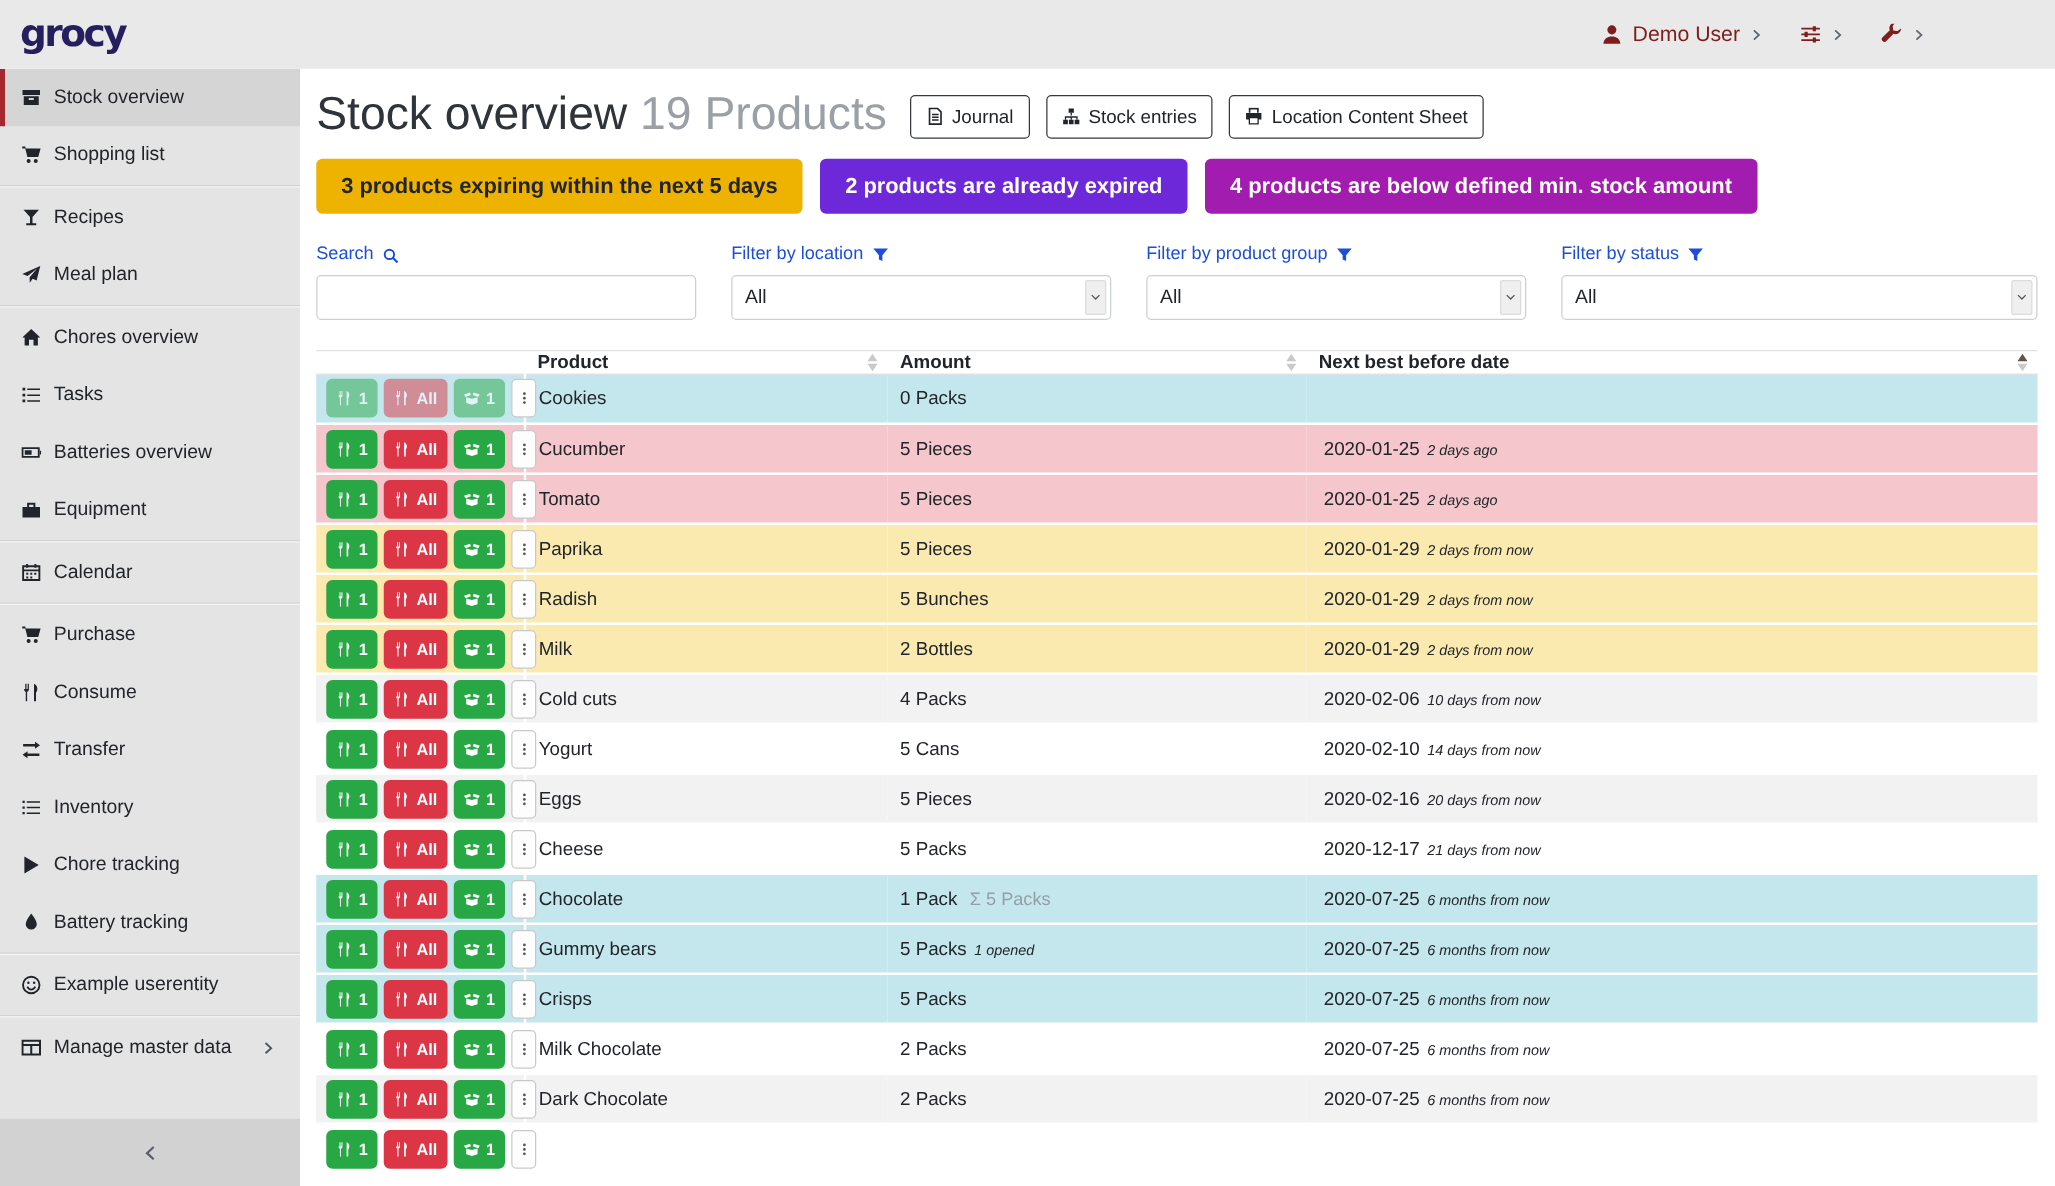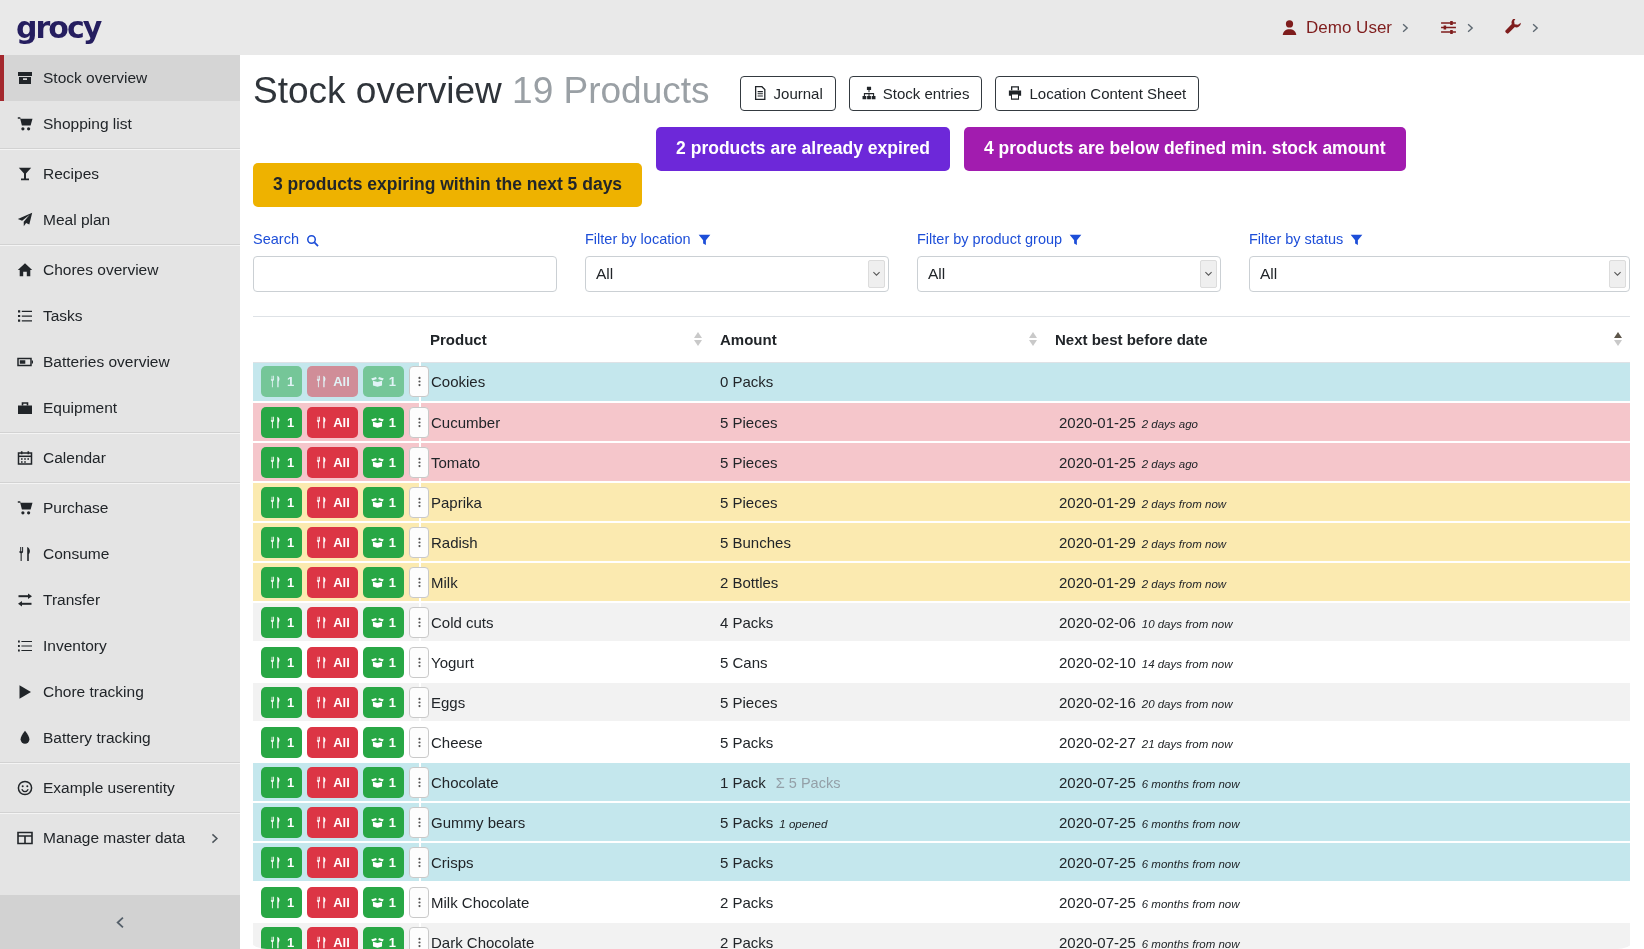--- a/index.html
+++ b/index.html
@@ -48,34 +48,34 @@
   .collapse-band svg { width:13px; height:13px; color:#55606a; }
 
   
   .main {
     position:absolute; left:240px; top:55px; right:0; bottom:0;
     background:#fff; padding:14px 14px 0 13px; overflow:hidden;border-radius:27px;
   }
   .title-row { display:flex; align-items:center; gap:14px; margin:2px 0 0; }
   h1 { margin:0; font-size:37px; font-weight:500; color:#2f343a; line-height:1.1; }
   h1 .subtitle { color:#9aa0a5; font-weight:400; }
-  .hbuttons { display:flex; gap:13px; margin-left:16px; margin-top:4px;justify-content:flex-end; }
+  .hbuttons { display:flex; gap:13px; margin-left:4px; margin-top:4px;justify-content:flex-end; }
   .hbtn {
     display:inline-flex; align-items:center; gap:7px; height:35px; padding:0 12px;
     border:1px solid #343a40; border-radius:4px; background:#fff; font-size:15px;
     color:#212529; cursor:pointer; white-space:nowrap;
   }
   .hbtn svg { width:14px; height:14px; }
 
   .alerts { display:flex; gap:14px; margin-top:15px; }
   .alert {
     height:44px; display:flex; align-items:center; padding:0 20px; border-radius:5px;
     font-size:17.5px; font-weight:700; color:#fff; cursor:pointer; white-space:nowrap;
   }
-  .alert.warning { color:#212529;margin-top:36px; }
+  .alert.warning { color:#212529; }
 
   .filters { display:grid; grid-template-columns:304px 304px 304px 1fr; gap:28px; margin-top:24px; }
   .flabel { display:flex; align-items:flex-end; gap:7px; font-size:14.5px; color:#1d4ed8; margin-bottom:9px; }
   .flabel svg { width:13px; height:13px; }
   .finput {
     height:36px; width:100%; border:1px solid #cbd0d4; border-radius:4px;
     font-size:15px; padding:0 10px; font-family:"Liberation Sans", sans-serif;
   }
   .fselect {
     height:36px; border:1px solid #cbd0d4; border-radius:4px; background:#fff;
@@ -83,21 +83,21 @@
   }
   .fselect .arrow {
     margin-left:auto; width:17px; height:28px; background:#efefef;
     border:1px solid #dcdcdc; border-radius:2px; display:flex; align-items:center; justify-content:center;
   }
   .fselect .arrow svg { width:9px; height:9px; color:#555; }
 
   
   .stock-table { width:100%; border-collapse:collapse; margin-top:24px; table-layout:fixed; }
   .stock-table th {
-    height:46px; text-align:left; font-size:15px; font-weight:700; color:#212529;
+    height:19px; text-align:left; font-size:15px; font-weight:700; color:#212529;
     border-top:1px solid #dee2e6; border-bottom:1px solid #dee2e6;
     position:relative; padding:0 26px 0 10px; cursor:pointer;
   }
   .stock-table th.no-sort { cursor:default; }
   .sorticon { position:absolute; right:8px; top:50%; transform:translateY(-50%); display:flex; flex-direction:column; gap:2px; }
   .tri-up { width:0; height:0; border-left:4.5px solid transparent; border-right:4.5px solid transparent; border-bottom:6px solid #c9c9c9; }
   .tri-down { width:0; height:0; border-left:4.5px solid transparent; border-right:4.5px solid transparent; border-top:6px solid #c9c9c9; }
   .tri-up.on { border-bottom-color:#5d564a; }
 
   .stock-table td { height:40px; font-size:15px; color:#212529; padding:0 10px; border-bottom:2px solid #fff; }
@@ -864,21 +864,21 @@
               <span>
                 <svg viewBox="0 0 16 16" fill="currentColor">
                   <circle cx="8" cy="2.8" r="1.6"></circle>
                   <circle cx="8" cy="8" r="1.6"></circle>
                   <circle cx="8" cy="13.2" r="1.6"></circle>
                 </svg>
               </span>
             </button></td>
           <td>Cheese</td>
           <td><span>5 Packs</span></td>
-          <td class="datecol"><span>2020-02-27</span><span class="date-rel">21 days from now</span></td>
+          <td class="datecol"><span>2020-12-17</span><span class="date-rel">21 days from now</span></td>
         </tr>
         <tr class="row-belowmin">
           <td class="actions"><button class="btn btn-green">
               <span>
                 <svg viewBox="0 0 16 16" fill="currentColor">
                   <path d="M2.3 1v4.2h.9V1h1v4.2h.9V1h1v4.5c0 .9-.6 1.6-1.4 1.8V15H3.6V7.3c-.8-.2-1.3-.9-1.3-1.8V1z"></path>
                   <path d="M10.2 1c2.8 1.2 3.6 4.8 1.6 7.2V15h-1.6z"></path>
                 </svg>
               </span>
               <span>1</span>

